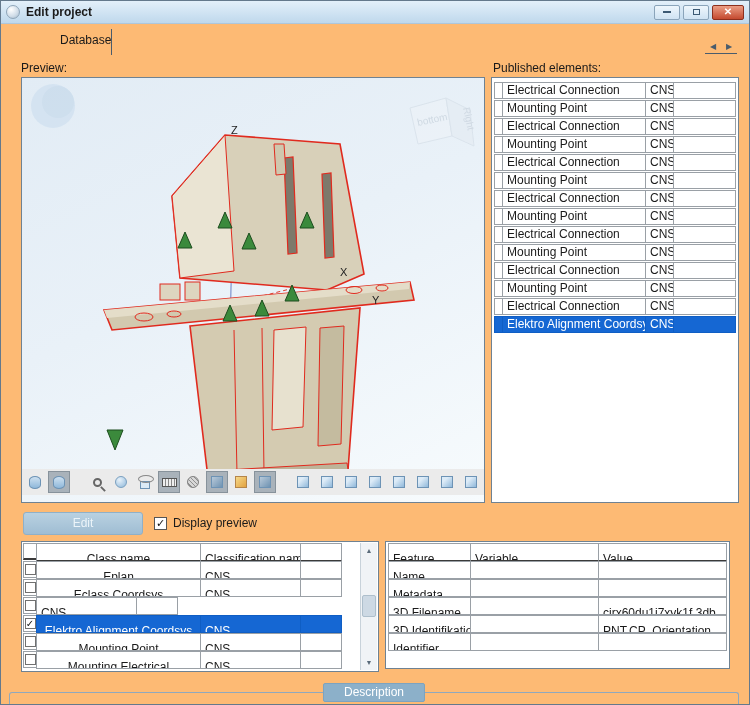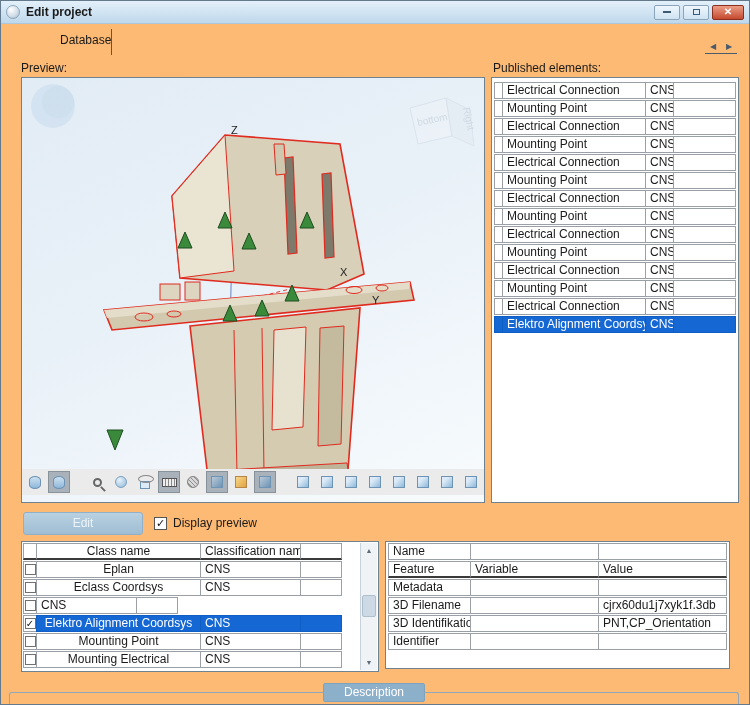--- a/index.html
+++ b/index.html
@@ -82,21 +82,21 @@
                  color:#ecf4f9; text-align:center; line-height:21px; }
   .checkbox { width:13px; height:13px; border:1px solid #555; background:#fff;
               display:flex; align-items:center; justify-content:center; font-size:11px; line-height:1; color:#111; }
   .display-preview { position:absolute; left:153px; top:515px; display:flex; align-items:center; gap:6px; }
 
   
   .gridbox { position:absolute; border:1px solid #6f8292; background:#fff; overflow:hidden; }
   .class-box { left:20px; top:540px; width:358px; height:131px; padding:1px 0 0 1px; }
   .feature-box { left:384px; top:540px; width:345px; height:128px; padding:1px 2px; }
   .grow { display:flex; height:17px; margin-bottom:1px; }
-  .gcell { border:1px solid #9aa0a6; margin-left:-1px; line-height:15px; padding:0 4px;
+  .gcell { border:1px solid #9aa0a6; margin-left:-1px; line-height:15px; padding:8px 4px;
            white-space:nowrap; overflow:hidden; background:#fff; }
   .grow.header .gcell { border-bottom:2px solid #3a3a3a; }
   .class-box .c-cb   { width:14px; margin-left:0; padding:0; display:flex; align-items:center; justify-content:center; }
   .class-box .c-cls  { width:165px; text-align:center; }
   .class-box .c-clsn { width:101px; }
   .class-box .c-extra{ width:42px; }
   .class-box .grow.selected .gcell:not(.c-cb) { background:#1567d3; color:#fff; border-color:#0f5ec4; }
   .cb-small { width:11px; height:11px; border:1px solid #707070; background:#fff;
               font-size:10px; line-height:10px; text-align:center; color:#111; }
   .feature-box .c-feat { width:83px;  margin-left:0; }
@@ -419,30 +419,30 @@
         </div>
       </div>
     <div class="vscroll">
       <div class="sbtn up">▲</div>
       <div class="sthumb"></div>
       <div class="sbtn down">▼</div>
     </div>
   </div>
 
   <div class="gridbox feature-box" id="feature-rows">
+      <div class="grow header">
+        <div class="gcell c-feat">Feature</div>
+        <div class="gcell c-var">Variable</div>
+        <div class="gcell c-val">Value</div>
+      </div>
       <div class="grow">
         <div class="gcell c-feat">Name</div>
         <div class="gcell c-var"></div>
         <div class="gcell c-val"></div>
       </div>
-      <div class="grow header">
-        <div class="gcell c-feat">Feature</div>
-        <div class="gcell c-var">Variable</div>
-        <div class="gcell c-val">Value</div>
-      </div>
       <div class="grow">
         <div class="gcell c-feat">Metadata</div>
         <div class="gcell c-var"></div>
         <div class="gcell c-val"></div>
       </div>
       <div class="grow">
         <div class="gcell c-feat">3D Filename</div>
         <div class="gcell c-var"></div>
         <div class="gcell c-val">cjrx60du1j7xyk1f.3db</div>
       </div>

